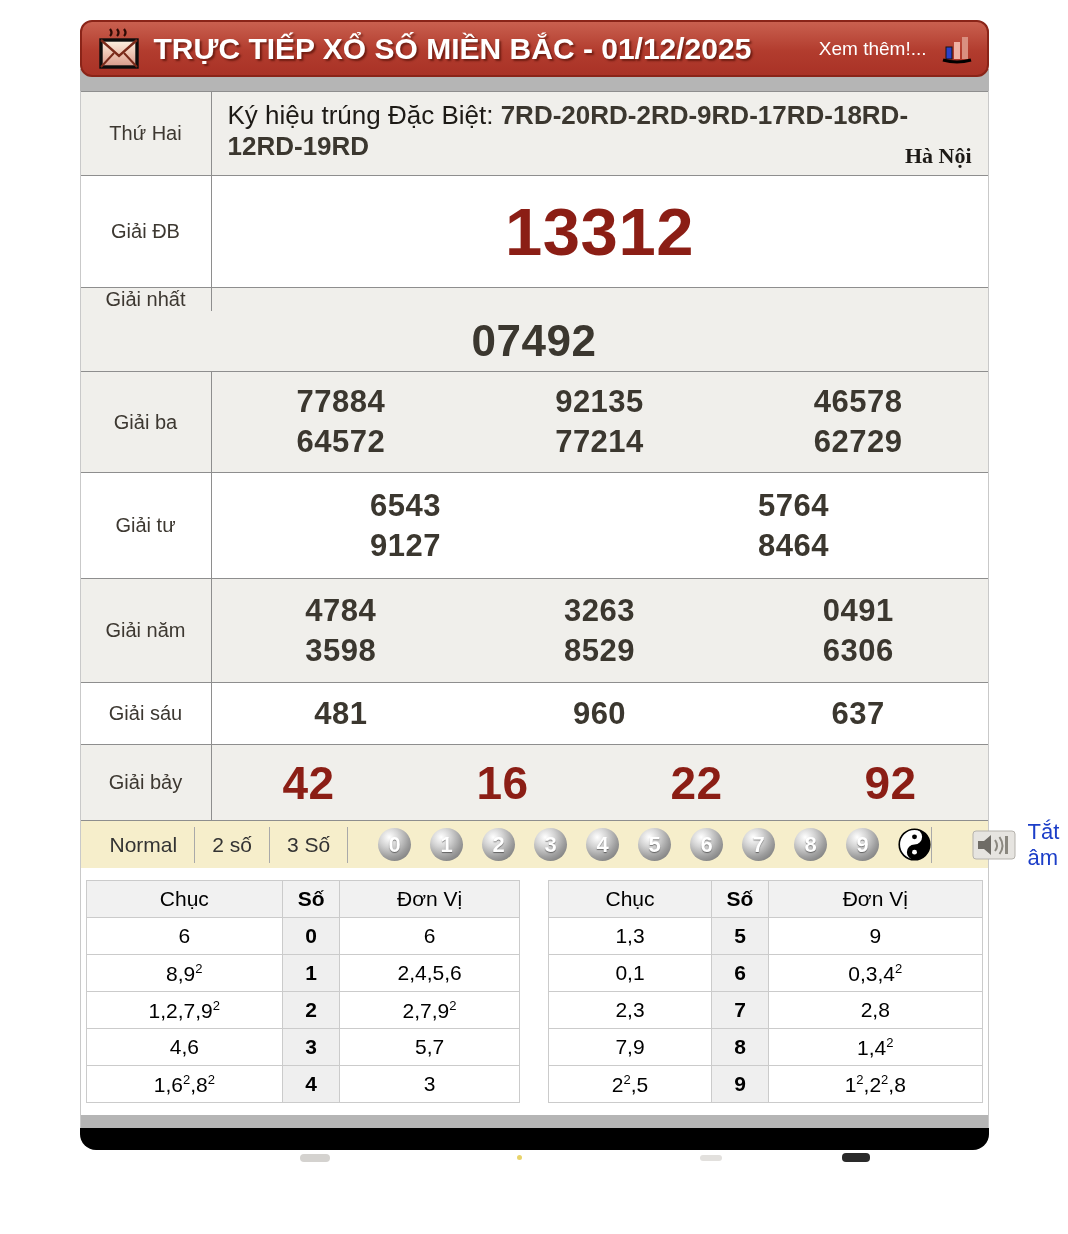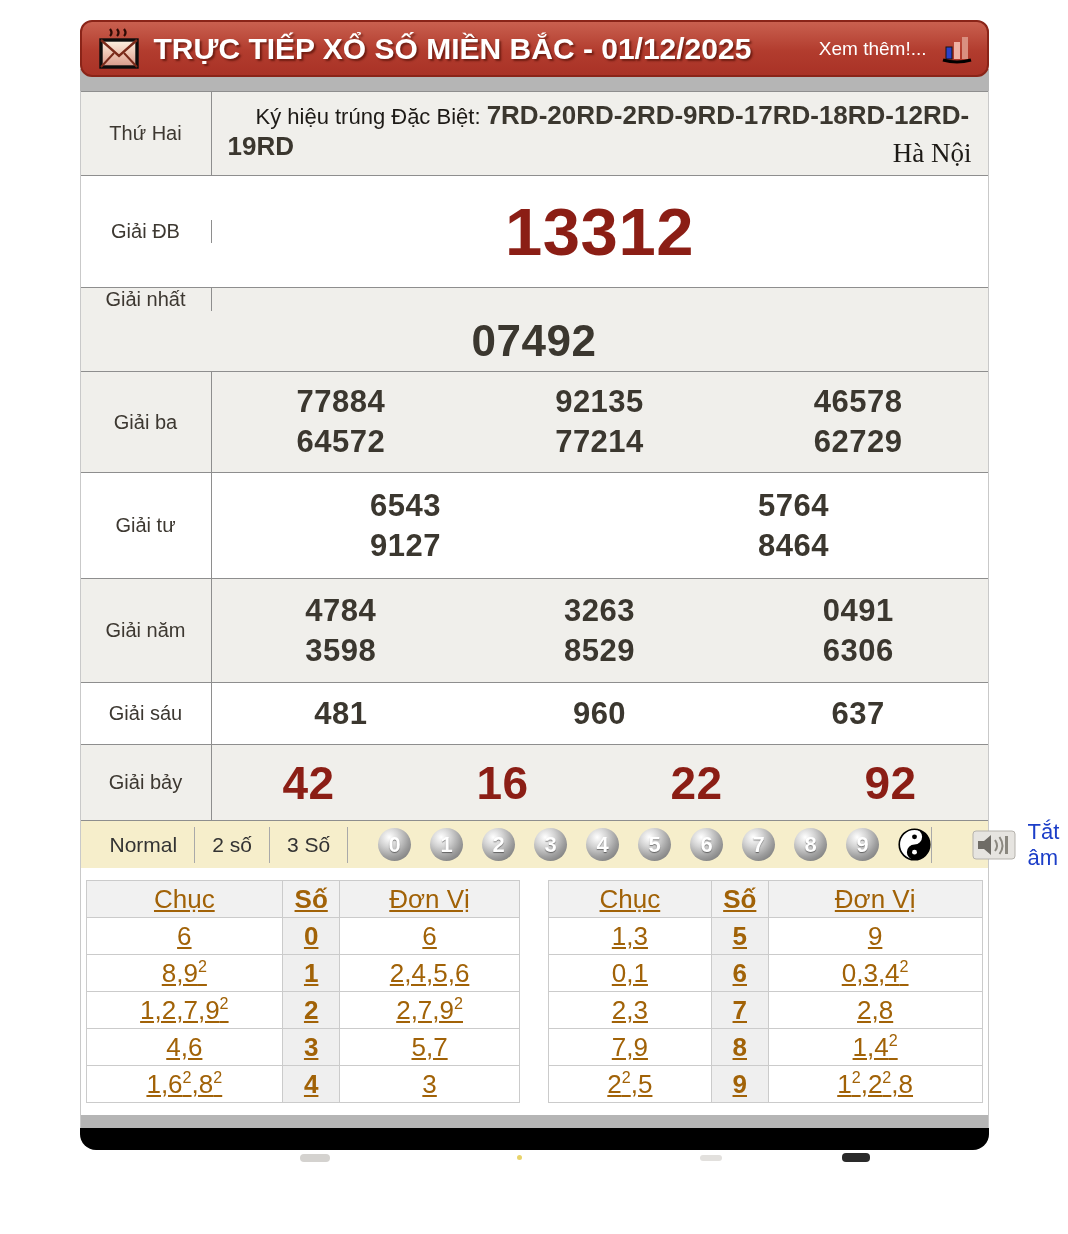--- a/index.html
+++ b/index.html
@@ -22,25 +22,25 @@
   .prow { display:flex; border-top:1px solid #8e8e8e; background:#fff; }
   .prow.gray { background:#f0efeb; }
   .plabel { width:131px; min-width:131px; border-right:1px solid #8e8e8e;
     display:flex; align-items:center; justify-content:center;
     font-size:20px; color:#3d3831; }
   .pbody { flex:1; display:flex; flex-direction:column; justify-content:center; padding:2px 0; }
   .pline { display:flex; align-items:center; padding:2px 0; }
   .pnum { flex:1; text-align:center; font-weight:bold; font-size:31px; color:#3b372f; letter-spacing:.5px; }
   .r-info { min-height:84px; }
   .info-body { flex:1; position:relative; padding:8px 16px 6px; }
-  .sign-label { font-size:22px; color:#1d1a16;margin-left:28px; }
+  .sign-label { font-size:26px; color:#1d1a16; }
   .signs { font-size:26px; font-weight:bold; color:#3b372f; }
   .region { position:absolute; right:16px; bottom:6px; font-family:"Liberation Serif", serif;
-    font-size:27px; color:#1d1a16; }
-  .r-db { min-height:112px;align-items:center; }    .r-db .pnum { font-size:67px; color:#8b1e15; }
+    font-size:22px; color:#1d1a16;font-weight:bold; }
+  .r-db { min-height:112px; }    .r-db .pnum { font-size:67px; color:#8b1e15; }
   .r-first { min-height:84px;flex-direction:column; }  .r-first .pnum { font-size:44px; }
   .r-second { min-height:62px; }
   .r-third { min-height:101px; }
   .r-fourth { min-height:106px; }
   .r-fifth { min-height:104px; }
   .r-sixth { min-height:62px; }
   .r-seventh { min-height:76px; } .r-seventh .pnum { font-size:46px; color:#8b1e15; }
 
   
   .controls { height:48px; background:#f6eecb; border-top:1px solid #8e8e8e;
@@ -54,21 +54,21 @@
     display:flex; align-items:center; justify-content:center;
     color:#fff; font-weight:bold; font-size:22px; cursor:pointer;
     text-shadow:0 1px 1px rgba(0,0,0,.45); }
   .sound { margin-left:auto; display:flex; align-items:center; gap:12px;justify-content:space-between; }
   .mute { color:#1c3ec8; font-size:22px; cursor:pointer; }
 
   
   .digits { display:flex; gap:28px; padding:12px 5px 12px; background:#fff; }
   .dtable { flex:1; border-collapse:collapse; }
   .dtable th, .dtable td { border:1px solid #cbcbcb; height:37px; text-align:center;
-    font-size:26px; color:#a16207; font-weight:normal;text-decoration:underline; }
+    font-size:21px; color:#000000; font-weight:normal; }
   .dtable th { background:#f1f1f1; }
   .dtable th.so { font-weight:bold; }
   .dtable td.so { background:#efefef; font-weight:bold; width:57px; }
   sup { font-size:62%; }
 
   
   .footer-gray { height:13px; background:#b5b5b5; }
   .footer-black { height:22px; background:#000; border-radius:0 0 16px 16px; }
   .below { height:12px; position:relative; }
   .blob { position:absolute; border-radius:4px; }

